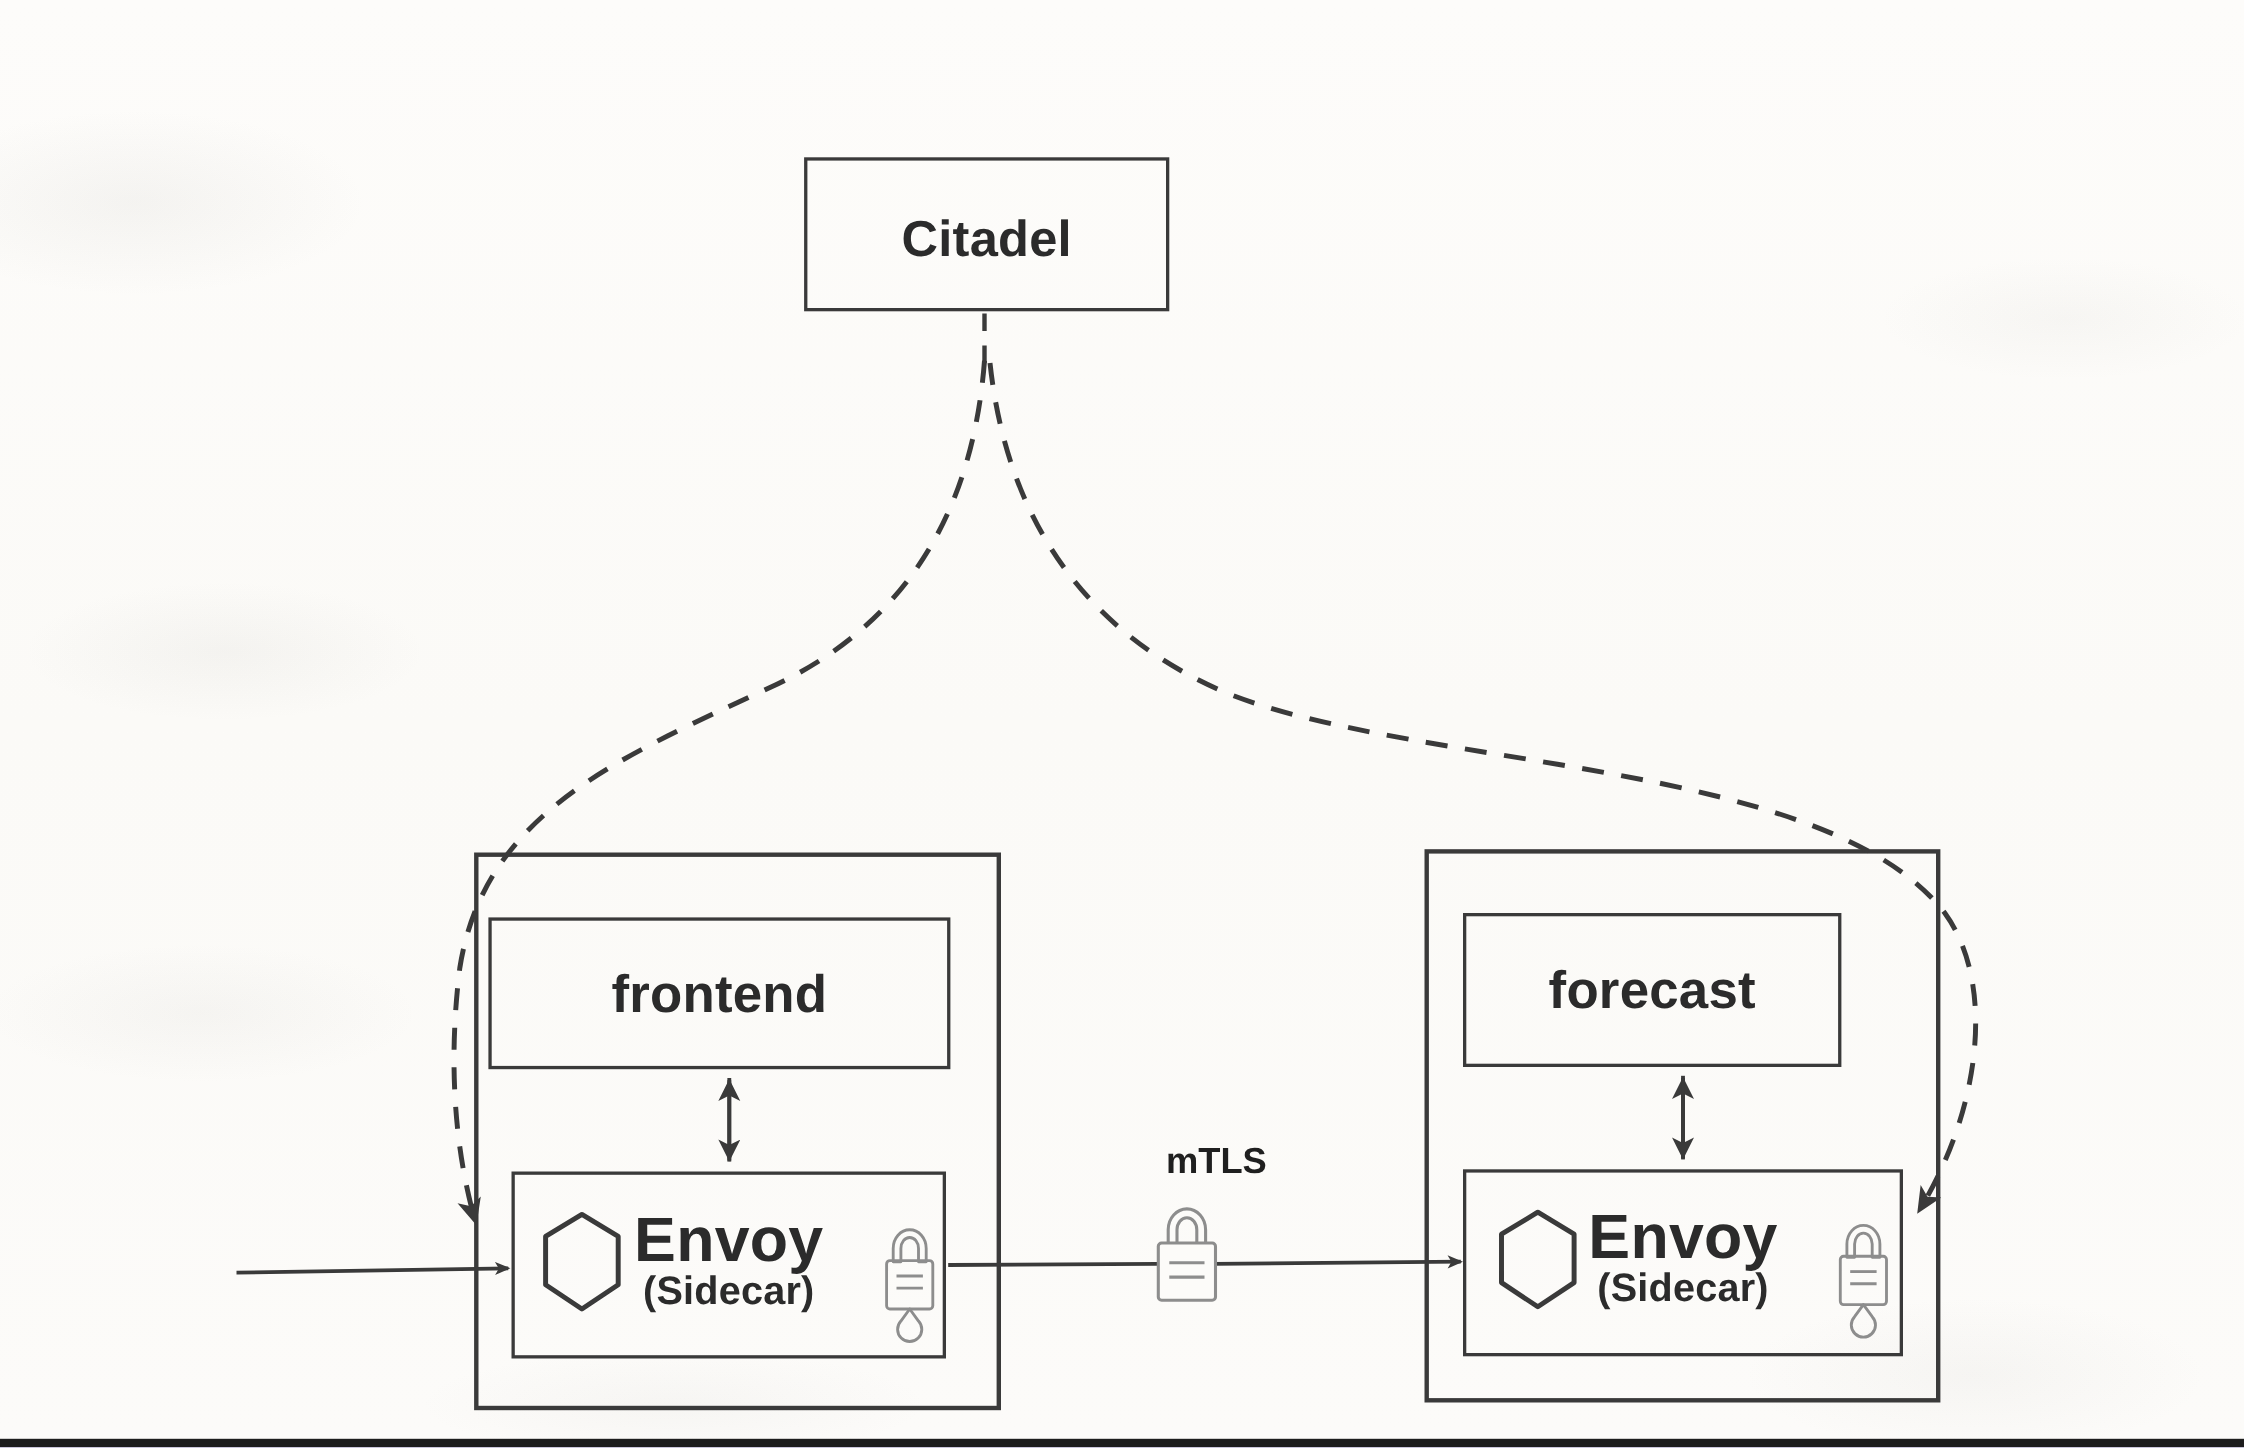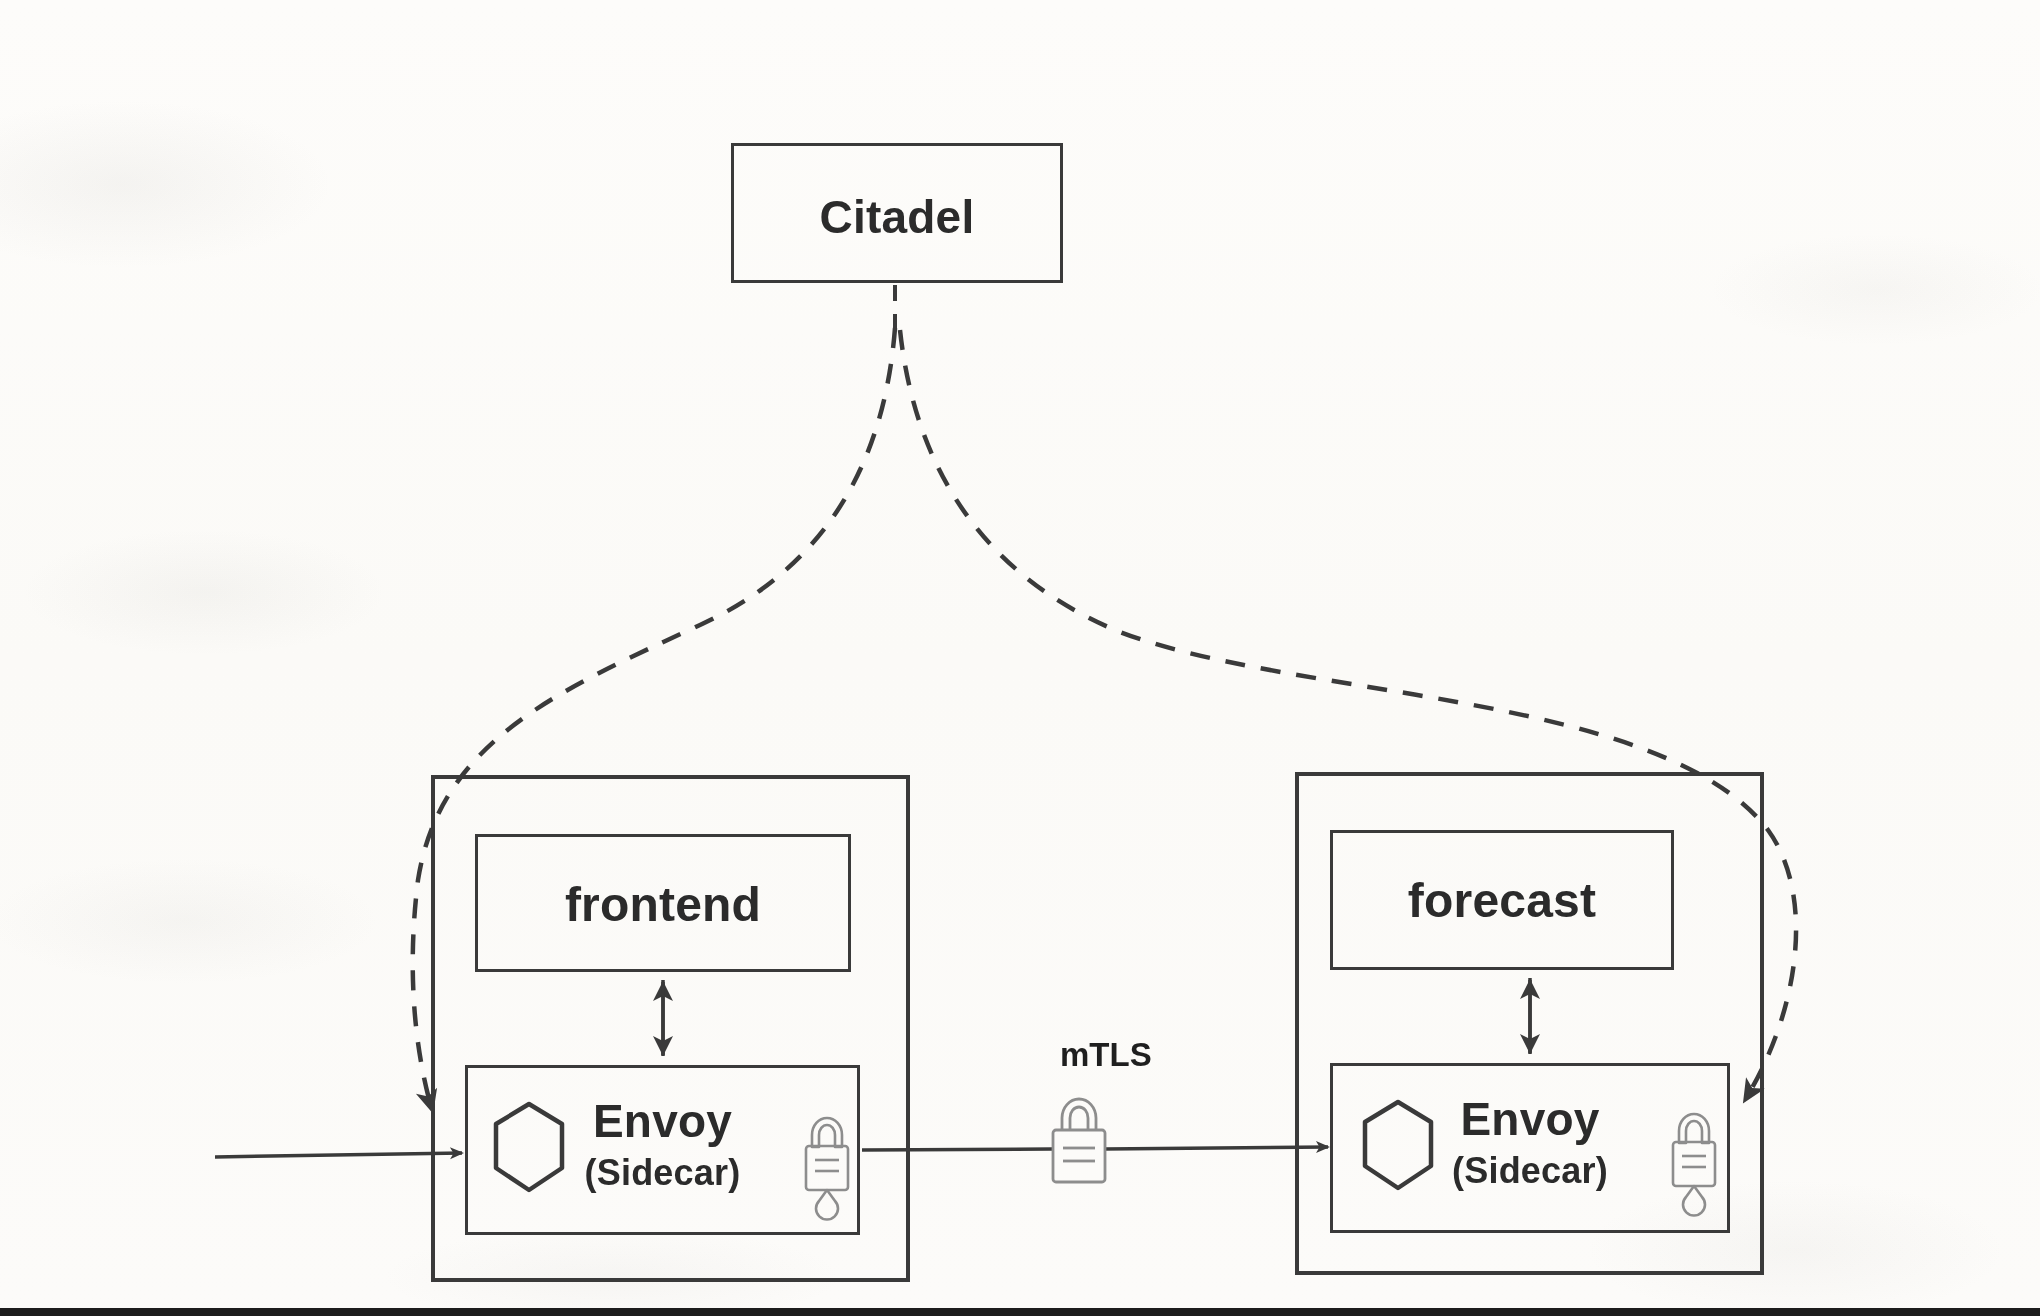--- a/index.html
+++ b/index.html
@@ -52,21 +52,21 @@
     left: 0; right: 0;
     text-align: center;
     color: #2b2b2b;
     font-weight: bold;
     letter-spacing: 0.2px;
     white-space: nowrap;
   }
 
   .title-citadel   { font-size: 46px; top: 44px; }
   .title-service   { font-size: 48px; top: 40px; }
-  .title-envoy     { font-size: 46px; top: 26px; }
+  .title-envoy     { font-size: 57px; top: 26px; }
   .title-sidecar   { font-size: 36px; top: 84px; }
 
   .edge-label {
     position: absolute;
     color: #1f1f1f;
     font-weight: bold;
     font-size: 33px;
     white-space: nowrap;
   }
 
@@ -84,21 +84,21 @@
 <div id="canvas">
 
   <div id="paper-grain"></div>
 
   <div class="box" style="left:731px; top:143px; width:332px; height:140px;">
     <div class="box-label title-citadel">Citadel</div>
   </div>
 
   <div class="box outer" style="left:431px; top:775px; width:479px; height:507px;"></div>
 
-  <div class="box" style="left:475px; top:834px; width:376px; height:138px;">
+  <div class="box" style="left:444px; top:834px; width:420px; height:138px;">
     <div class="box-label title-service">frontend</div>
   </div>
 
   <div class="box" style="left:465px; top:1065px; width:395px; height:170px;">
     <div class="box-label title-envoy">Envoy</div>
     <div class="box-label title-sidecar">(Sidecar)</div>
   </div>
 
   <div class="box outer" style="left:1295px; top:772px; width:469px; height:503px;"></div>
 

